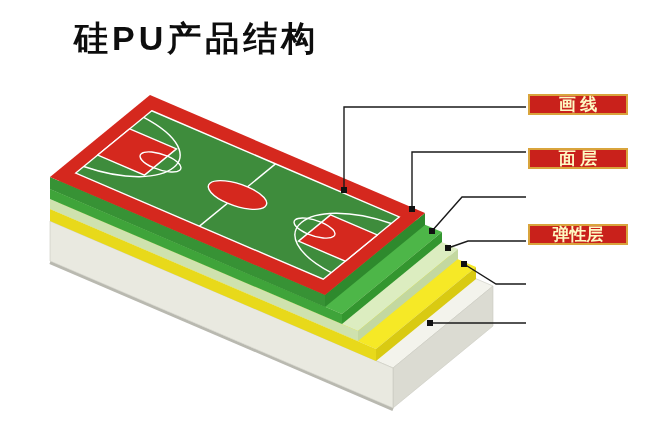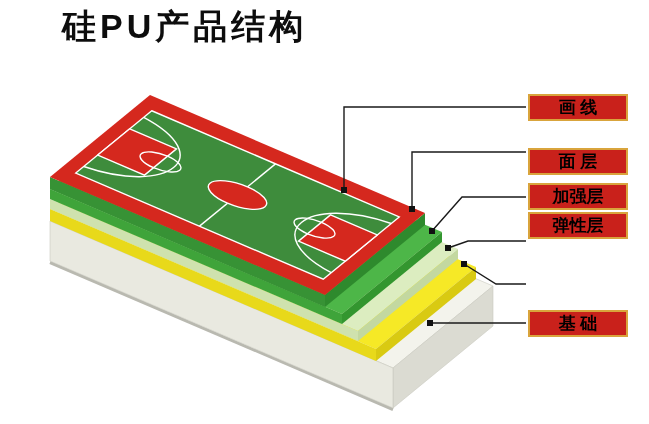--- a/index.html
+++ b/index.html
@@ -1,29 +1,29 @@
 <!DOCTYPE html>
 <html><head>
 <meta charset="utf-8">
 <style>
   html,body { margin:0; padding:0; background:#ffffff; }
   .stage {
     position:relative; width:649px; height:424px; background:#ffffff;
     overflow:hidden; font-family:"Liberation Sans", sans-serif;
   }
   .title {
-    position:absolute; left:62px; top:4px; margin:0;
+    position:absolute; left:62px; top:4px; margin:12px;
     font-size:34px; font-weight:bold; color:#0d0d0d; letter-spacing:4px;
   }
   svg.diagram { position:absolute; left:0; top:0; }
   .label-box {
-    position:absolute; left:528px; width:100px; height:27px;
+    position:absolute; left:528px; width:100px; height:21px;
     background:#c9211b; border:2px solid #d9a43c; box-sizing:border-box;
     display:flex; align-items:center; justify-content:center;
-    color:#000000; font-size:17px; font-weight:bold; line-height:1;
+    color:#fef9c3; font-size:17px; font-weight:bold; line-height:1;
   }
 </style>
 </head>
 <body>
 
 <div class="stage">
 
   <h1 class="title">硅PU产品结构</h1>
 
   <svg class="diagram" width="649" height="424" viewBox="0 0 649 424">
@@ -90,23 +90,17 @@
       <rect x="427" y="320" width="6" height="6"></rect>
     </g>
   </svg>
 
   <div class="label-box" style="top:94px">
     <span>画 线</span>
   </div>
   <div class="label-box" style="top:148px">
     <span>面 层</span>
   </div>
-  <div class="label-box" style="top:183px">
-    <span>加强层</span>
-  </div>
-  <div class="label-box" style="top:212px">
+  <div class="label-box" style="top:224px">
     <span>弹性层</span>
-  </div>
-  <div class="label-box" style="top:310px">
-    <span>基 础</span>
   </div>
 
 </div>
 
 </body></html>

